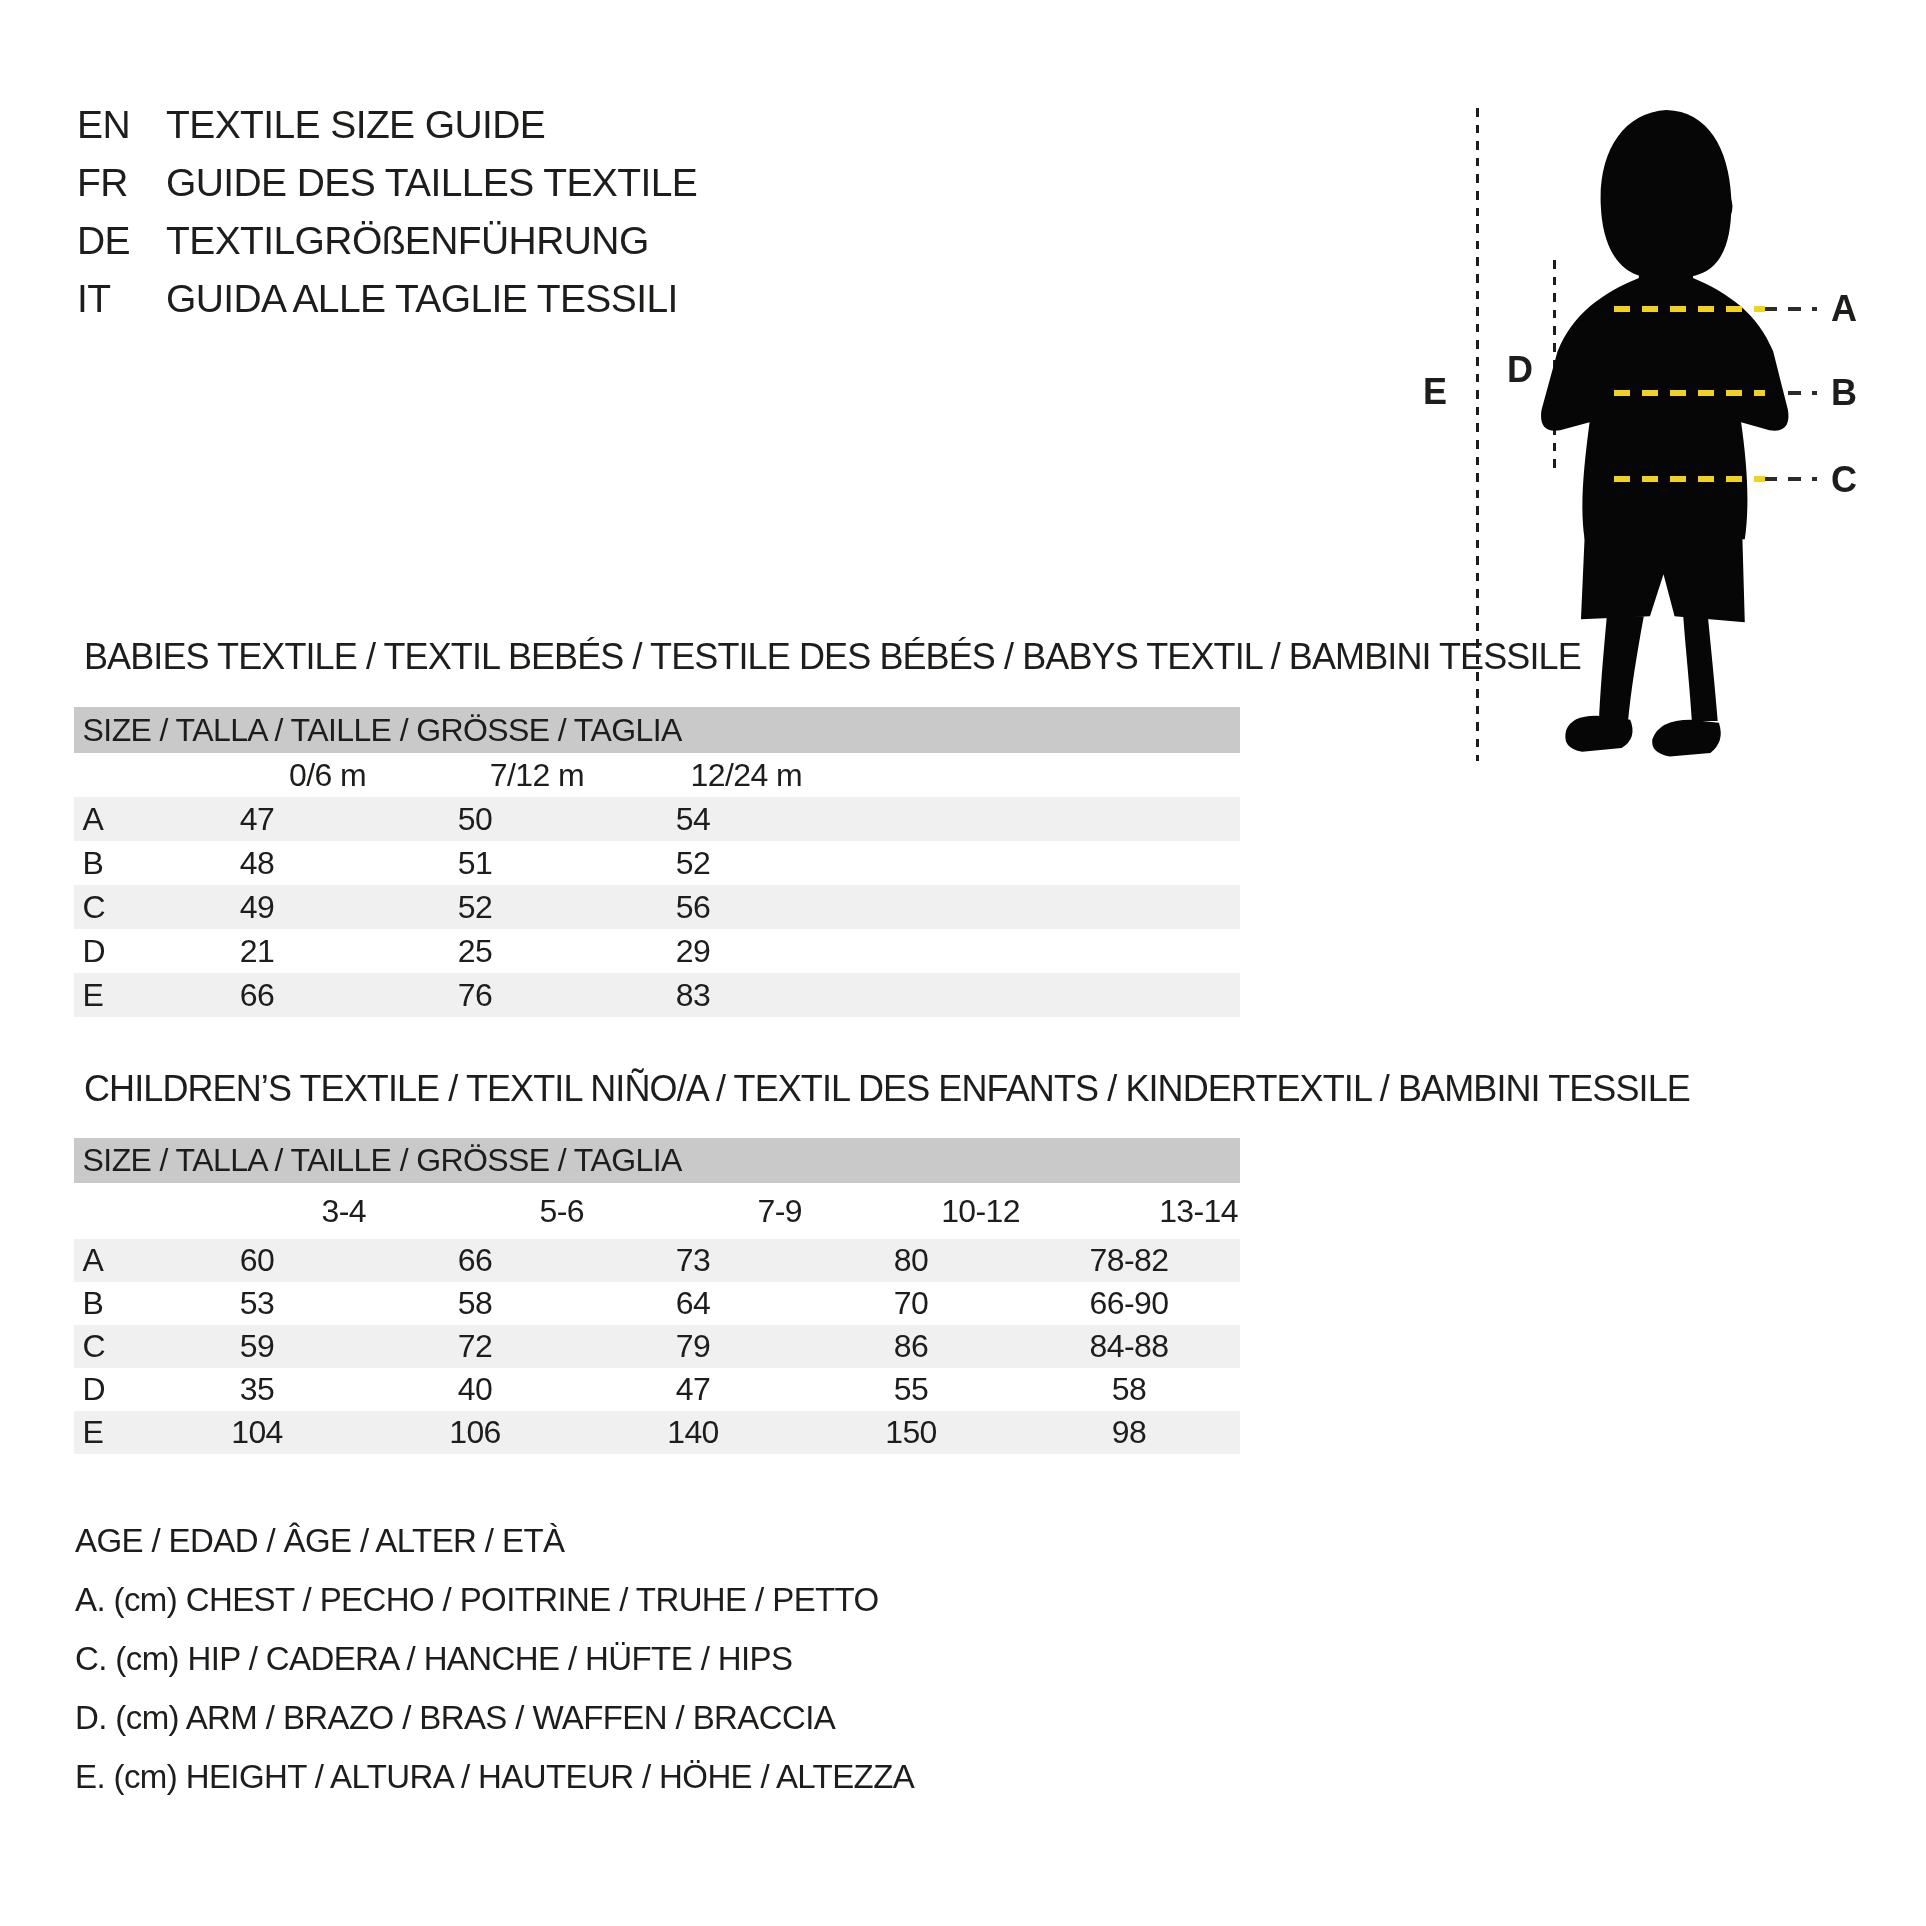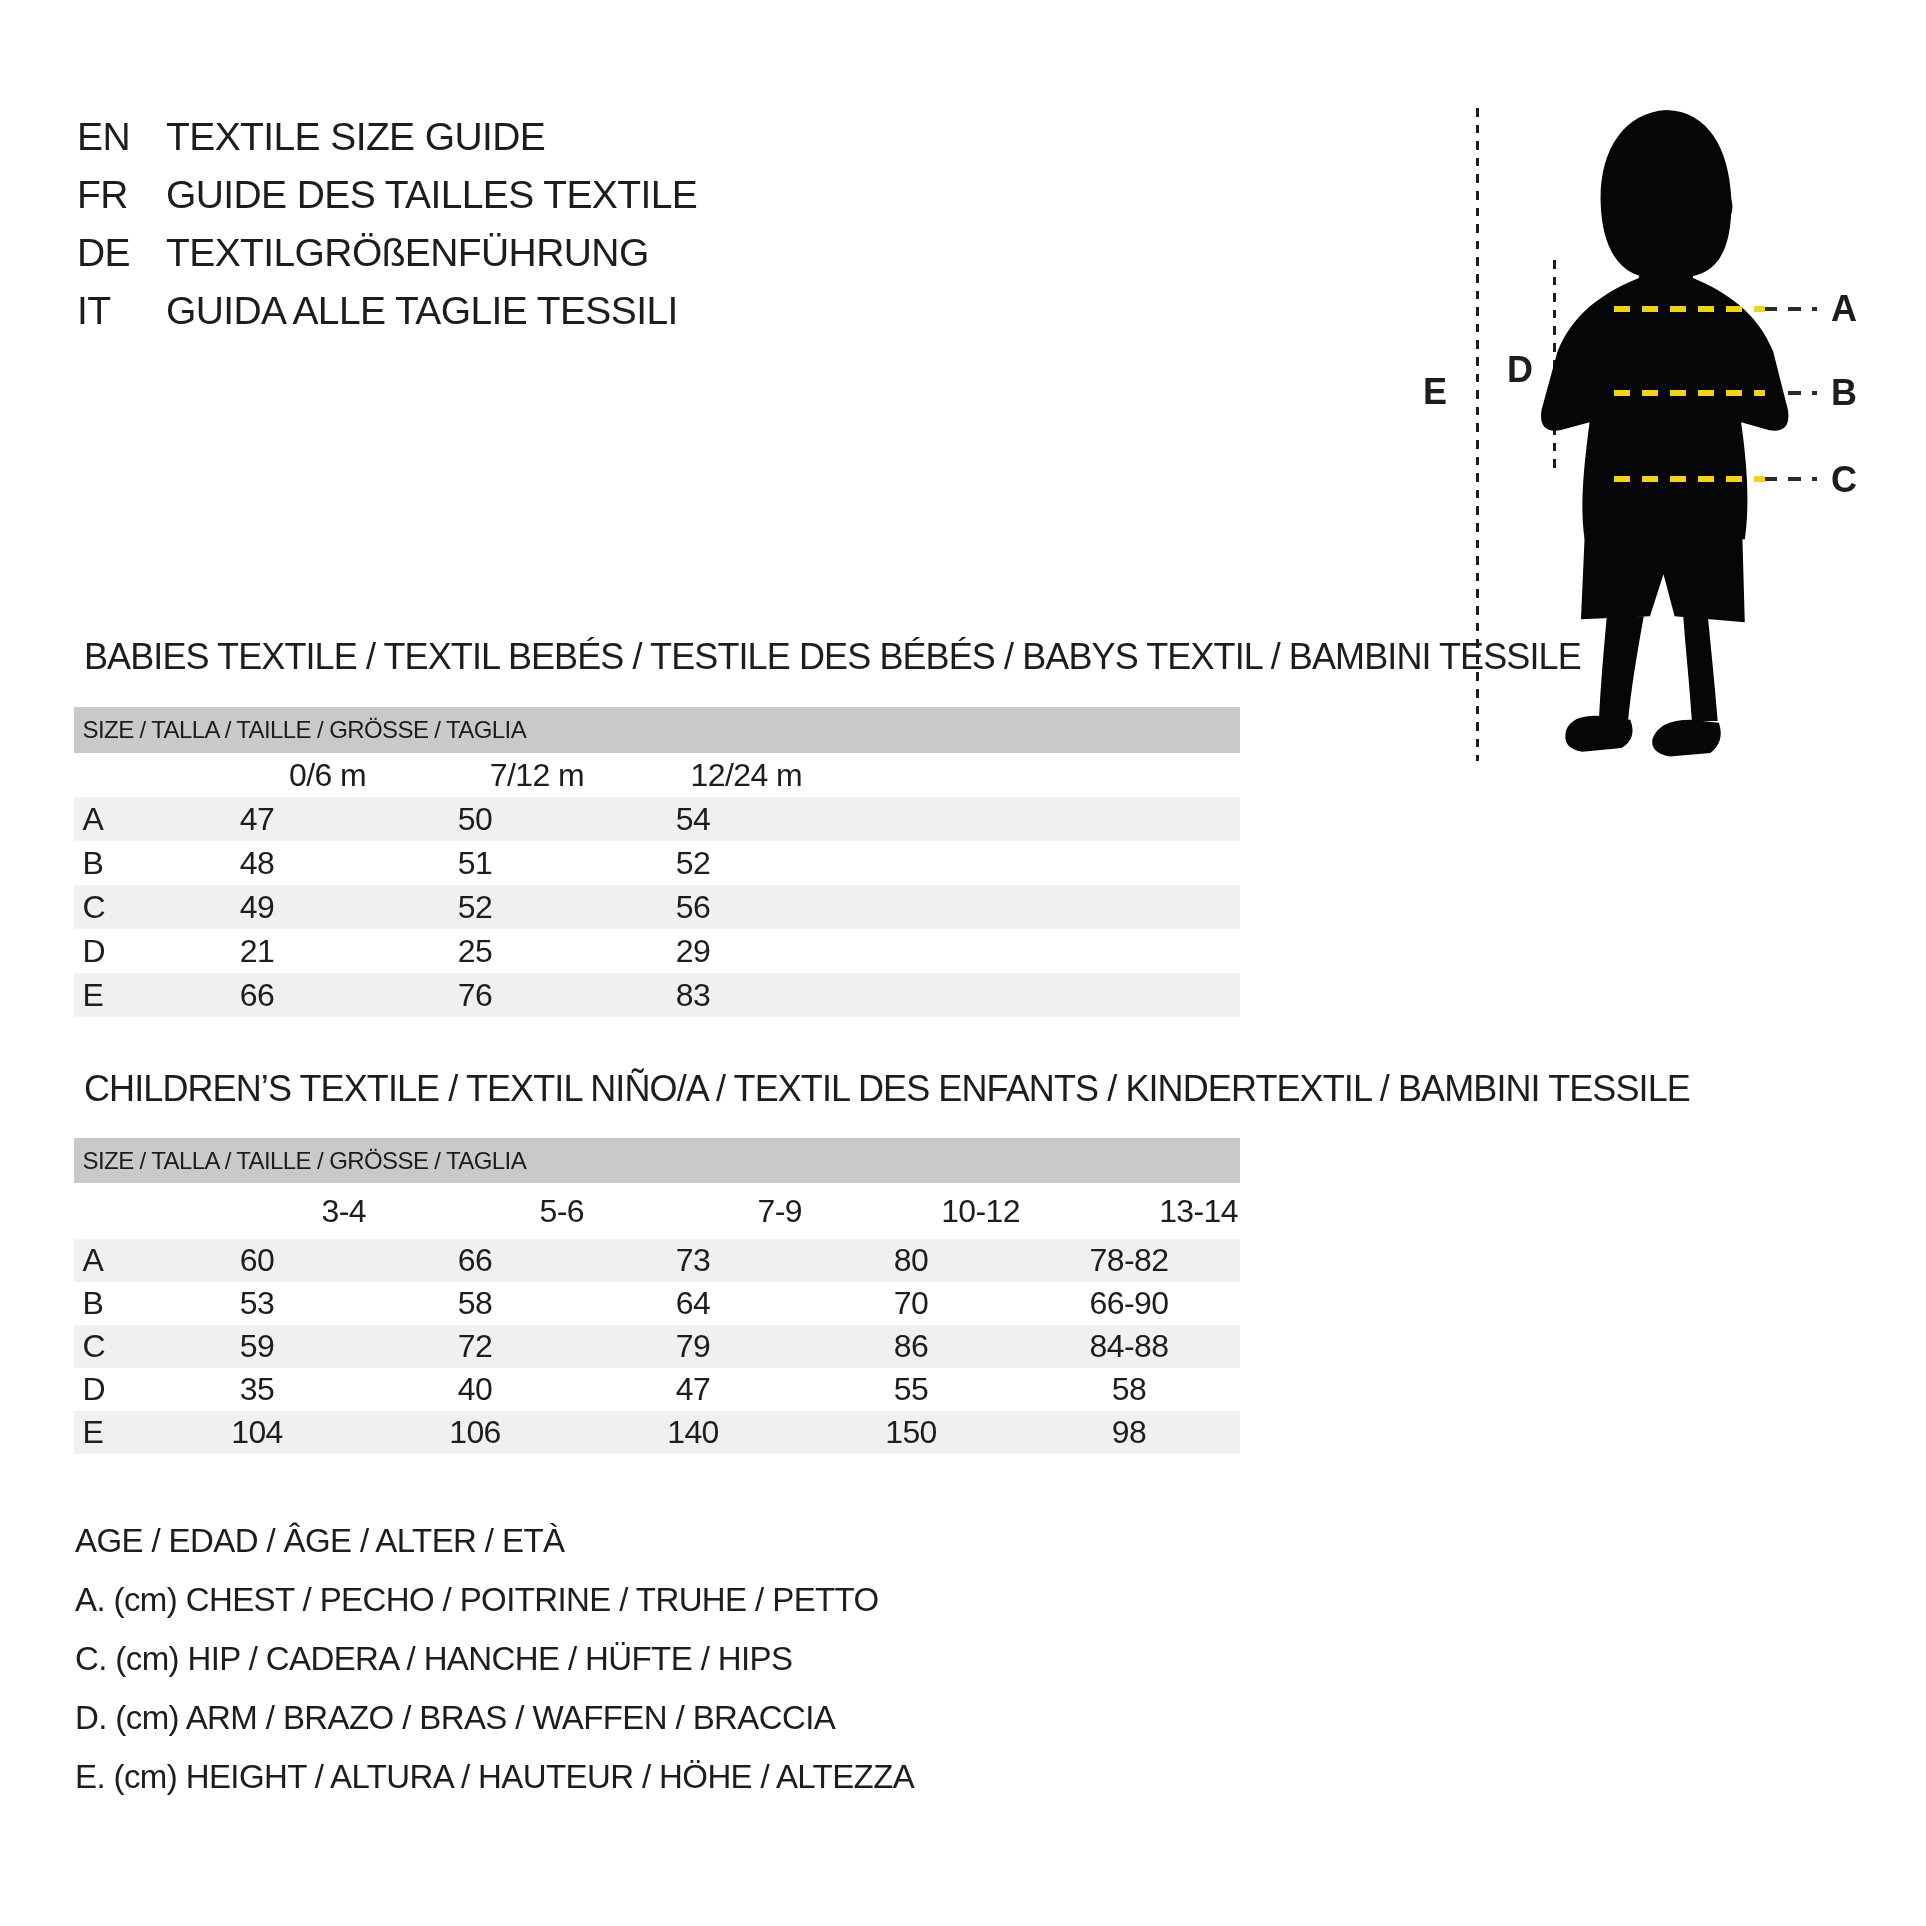--- a/index.html
+++ b/index.html
@@ -5,34 +5,34 @@
   html,body{margin:0;padding:0;background:#ffffff;}
   .canvas{
     position:relative;
     width:1926px;height:1926px;
     background:#ffffff;
     font-family:"Liberation Sans", sans-serif;
     color:#1d1d1b;
     overflow:hidden;
   }
   
-  .lang-block{position:absolute;left:77px;top:96px;margin-top:12px;}
+  .lang-block{position:absolute;left:77px;top:96px;}
   .lang-row{display:flex;height:58px;align-items:center;}
   .lang-code{width:89px;font-size:39px;letter-spacing:-0.6px;}
   .lang-label{font-size:39px;letter-spacing:-0.6px;white-space:nowrap;}
   
   .section-title{
     position:absolute;left:84px;
     font-size:36px;line-height:38px;letter-spacing:-0.9px;white-space:nowrap;
   }
   
   .size-band{
     position:absolute;left:74px;width:1166px;
     background:#c9c9ca;
-    font-size:24px;letter-spacing:-0.6px;
+    font-size:32px;letter-spacing:-0.6px;
     display:flex;align-items:center;padding-left:8.6px;box-sizing:border-box;
   }
   
   .tbl{position:absolute;left:74px;width:1166px;}
   .tbl-row{
     display:grid;
     grid-template-columns:74px repeat(5,218px);
     align-items:center;
   }
   .tbl-row.striped{background:#f0f0f0;}

